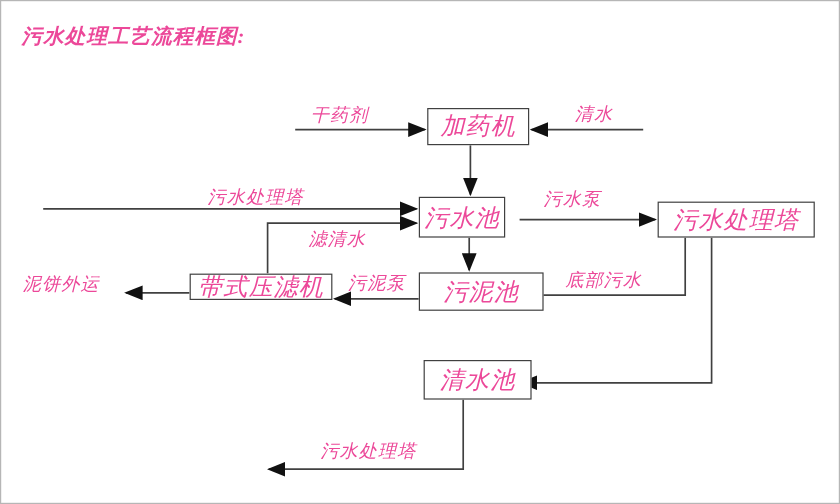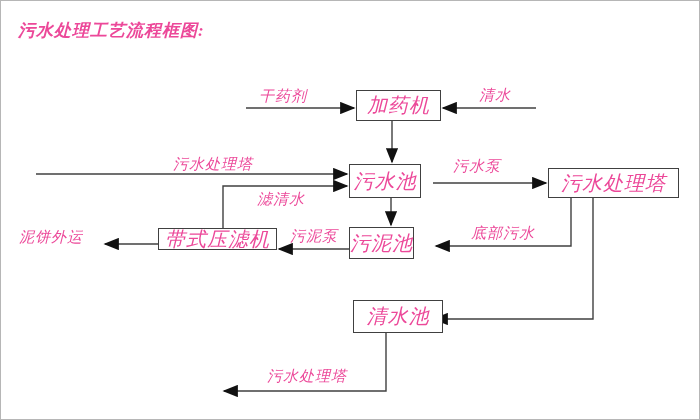--- a/index.html
+++ b/index.html
@@ -32,21 +32,21 @@
   .lbl{
     position:absolute;
     font-size:15px;letter-spacing:1px;
     white-space:nowrap;
     z-index:2;
   }
   
   #n-dosing{left:355px;top:89px;width:85px;height:31px;}
   #n-sewage{left:348px;top:163px;width:72px;height:34px;}
   #n-tower{left:547px;top:167px;width:131px;height:30px;}
-  #n-sludge{left:348px;top:226px;width:65px;height:32px;}
+  #n-sludge{left:348px;top:226px;width:104px;height:32px;}
   #n-belt{left:157px;top:227px;width:119px;height:22px;}
   #n-clear{left:340px;top:299px;width:90px;height:33px;margin-left:12px;}
   
   #l-dry-agent{left:258px;top:86px;}
   #l-clear-water{left:478px;top:85px;}
   #l-sand-washing{left:172px;top:154px;}
   #l-sewage-pump{left:452px;top:156px;}
   #l-filtered-water{left:256px;top:189px;}
   #l-sludge-pump{left:289px;top:226px;}
   #l-bottom-sewage{left:470px;top:223px;}

